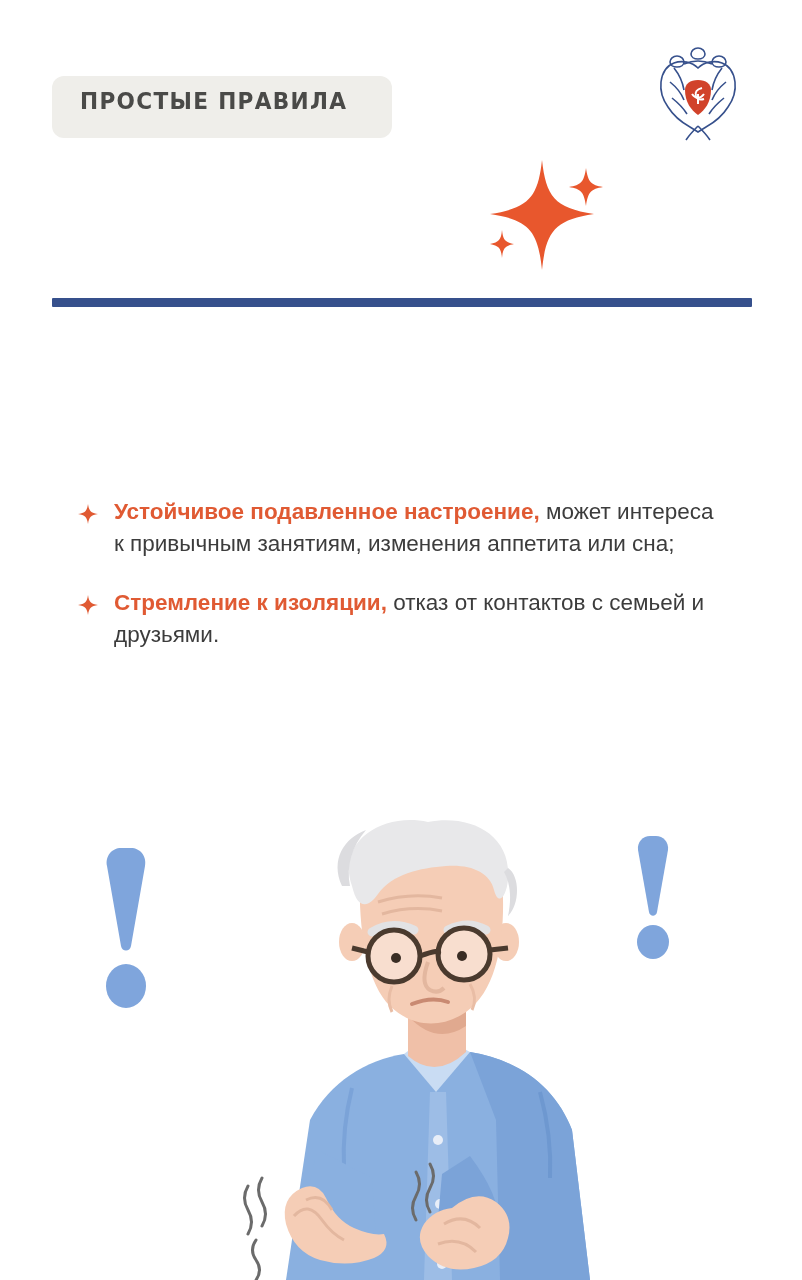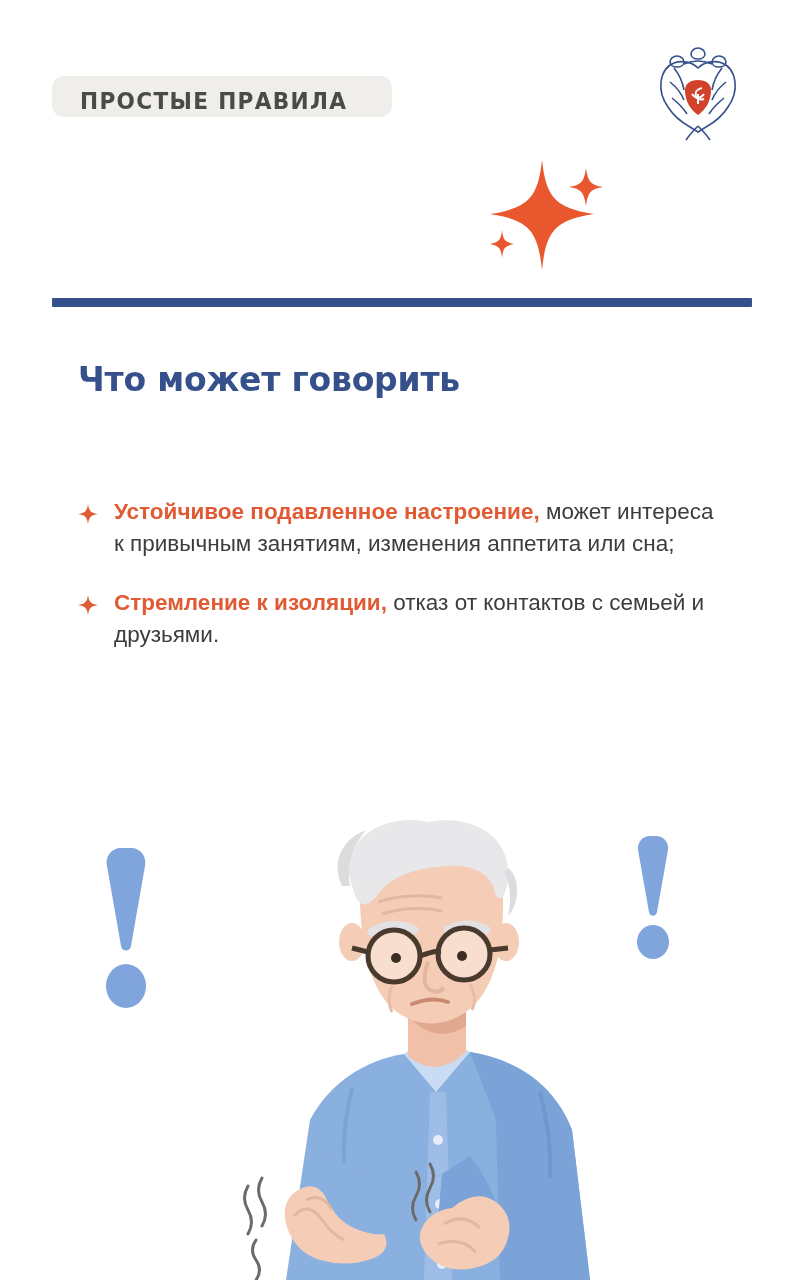--- a/index.html
+++ b/index.html
@@ -15,21 +15,21 @@
     font-family: "Liberation Sans", sans-serif;
   }
 
   
   .badge {
     position: absolute;
     left: 52px;
     top: 76px;
     background: #efeeea;
     border-radius: 12px;
-    padding: 14px 28px 4px 28px;
+    padding: 14px 28px 25px 28px;
     box-sizing: border-box;
   }
   .badge-text {
     font-family: "DejaVu Sans", sans-serif;
     font-weight: 700;
     font-size: 23px;
     letter-spacing: 1.4px;
     color: #4a4a48;
     text-transform: uppercase;
     line-height: 1;
@@ -157,21 +157,20 @@
   <svg viewBox="0 0 160 130" width="160" height="130" aria-hidden="true">
     <path d="M72 8 C76 44 84 56 124 62 C84 68 76 80 72 118 C68 80 60 68 20 62 C60 56 68 44 72 8 Z" fill="#e8572d"></path>
     <path d="M116 16 C118 30 121 33 133 35 C121 37 118 40 116 54 C114 40 111 37 99 35 C111 33 114 30 116 16 Z" fill="#e8572d"></path>
     <path d="M32 78 C33 88 35 90 44 92 C35 94 33 96 32 106 C31 96 29 94 20 92 C29 90 31 88 32 78 Z" fill="#e8572d"></path>
   </svg>
 </div>
 
 <div class="divider"></div>
 
 <div class="title">
-  <div>Что может говорить</div>
 </div>
 
 <div class="list">
 
   <div class="list-item">
     <span class="bullet-icon">
       <svg viewBox="0 0 20 20" width="20" height="20" aria-hidden="true">
         <path d="M10 0 C11 7 13 9 20 10 C13 11 11 13 10 20 C9 13 7 11 0 10 C7 9 9 7 10 0 Z" fill="#e05a33"></path>
       </svg>
     </span>

